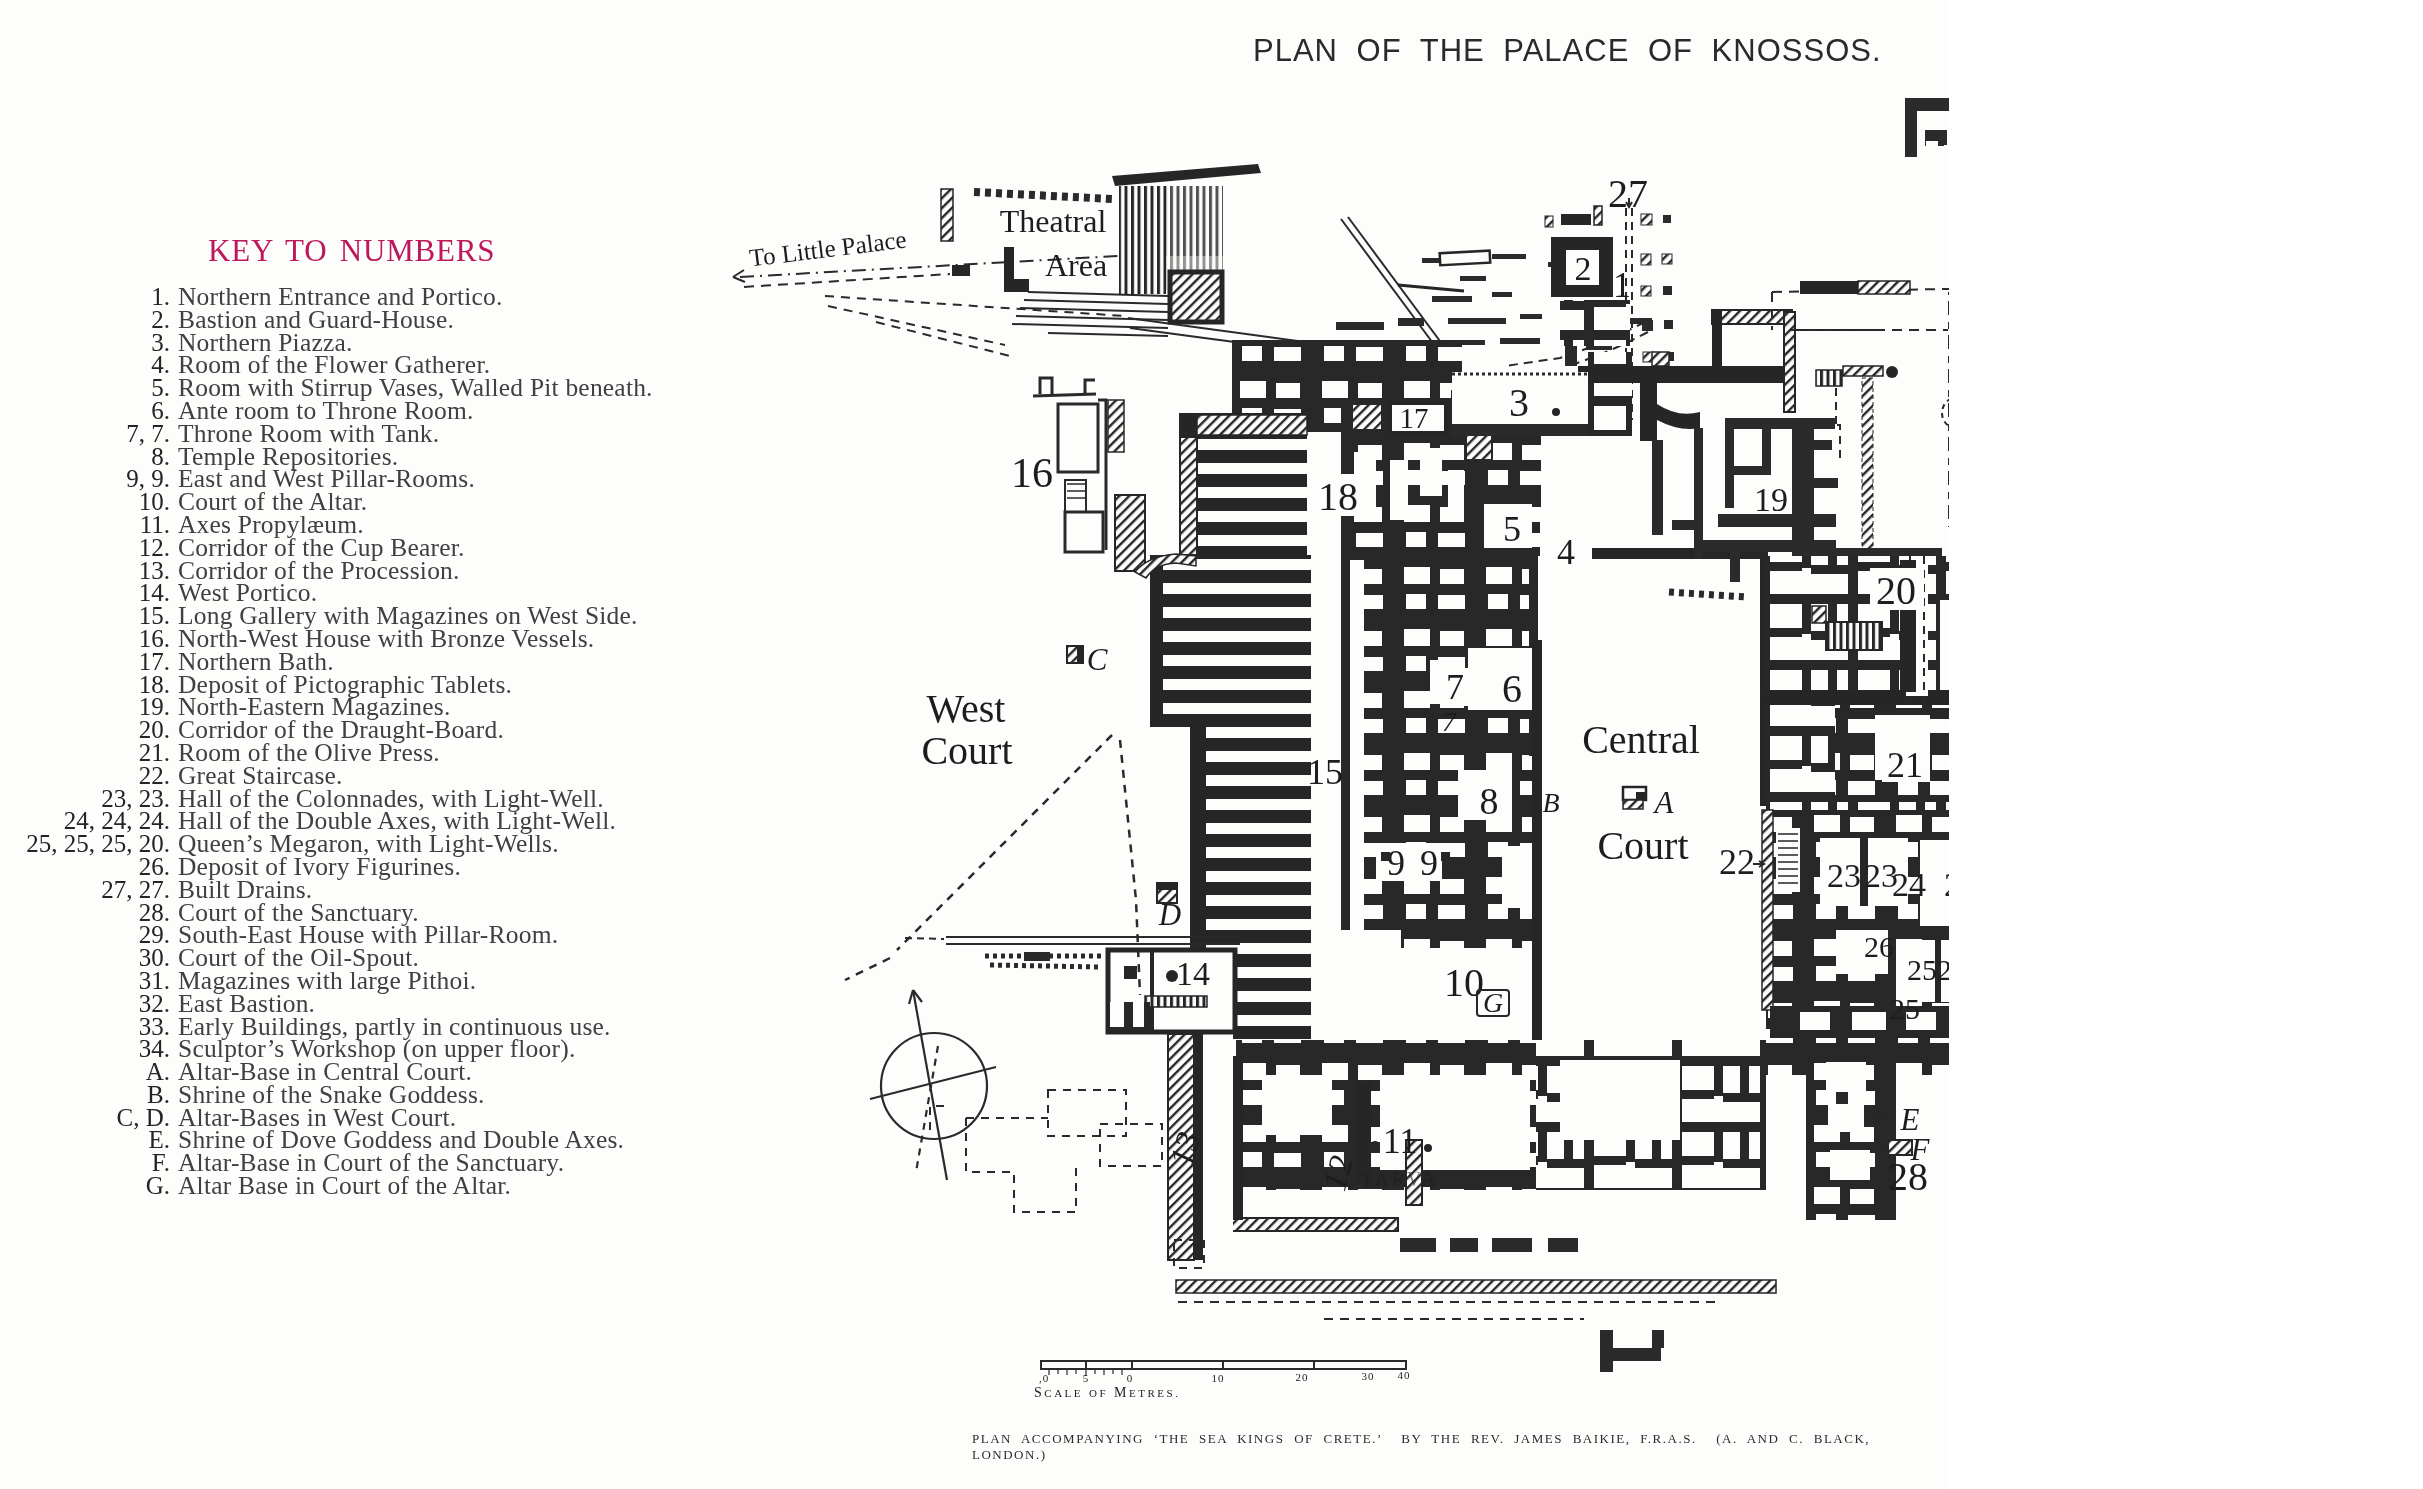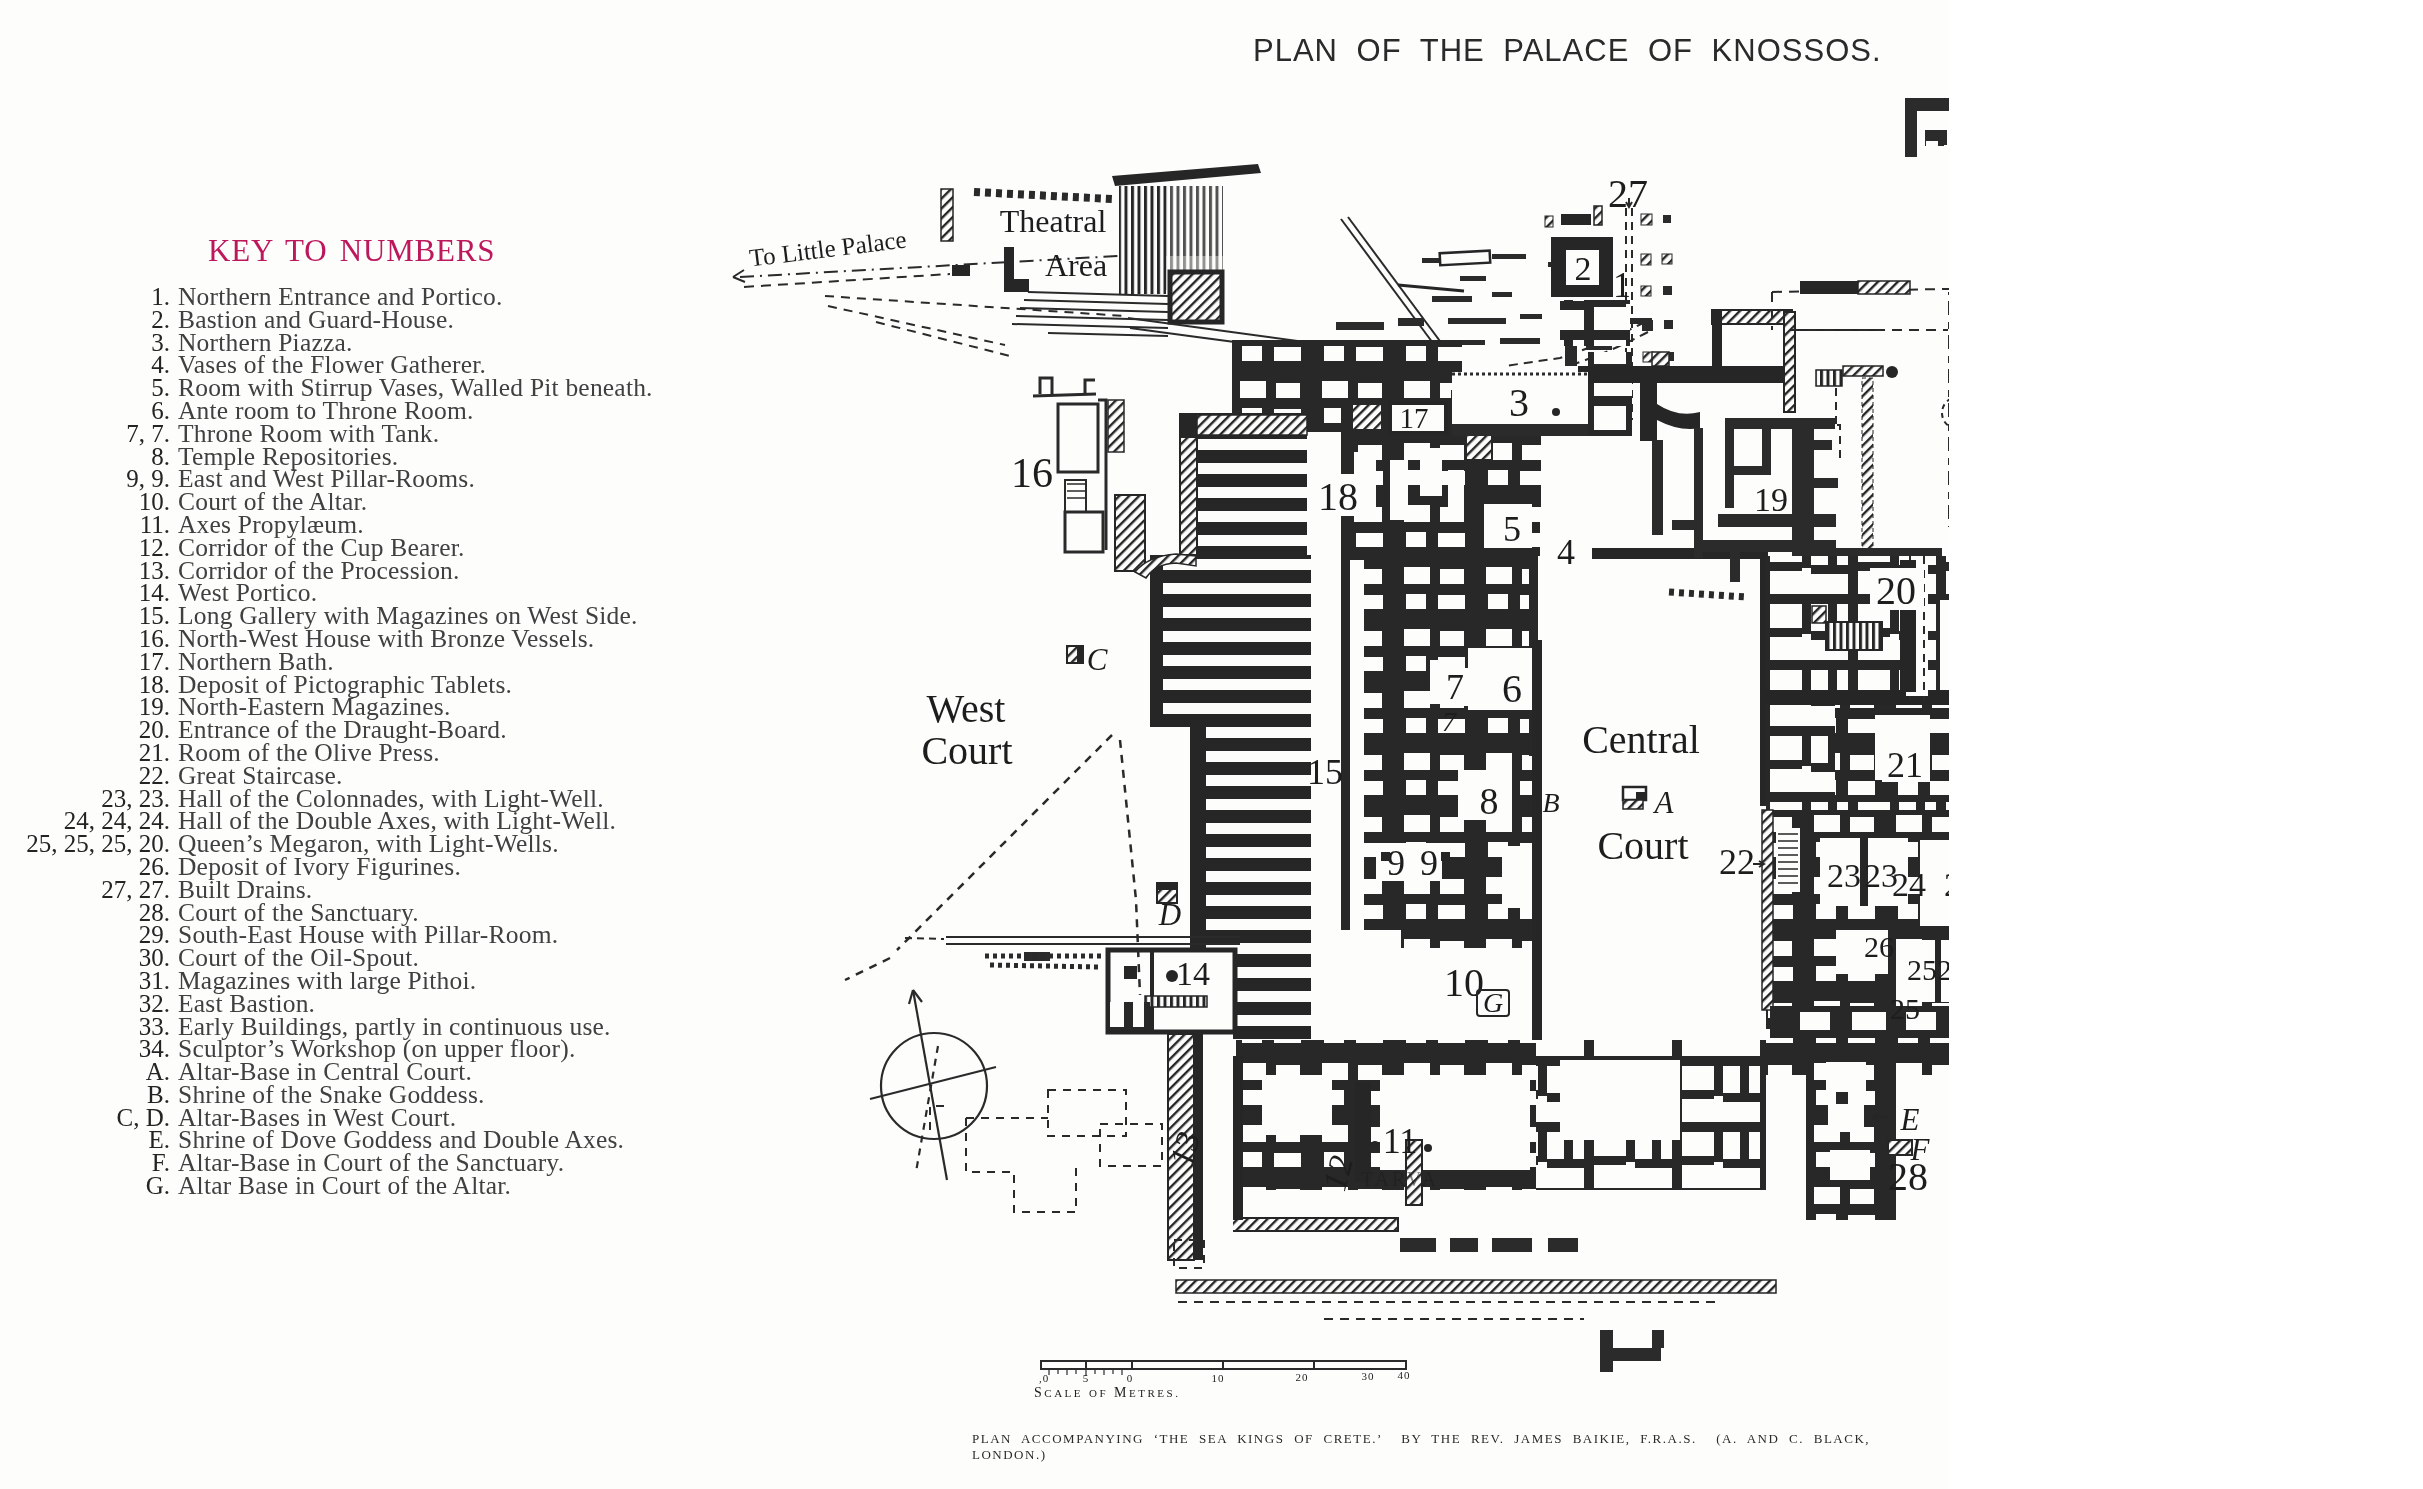--- a/index.html
+++ b/index.html
@@ -57,37 +57,37 @@
       <div>B.</div>
     <div>C, D.</div>
       <div>E.</div>
       <div>F.</div>
       <div>G.</div>
   </div>
   <div id="keytexts">
     <div>Northern Entrance and Portico.</div>
     <div>Bastion and Guard-House.</div>
     <div>Northern Piazza.</div>
-    <div>Vases of the Flower Gatherer.</div>
+    <div>Room of the Flower Gatherer.</div>
     <div>Room with Stirrup Vases, Walled Pit beneath.</div>
     <div>Ante room to Throne Room.</div>
     <div>Throne Room with Tank.</div>
     <div>Temple Repositories.</div>
     <div>East and West Pillar-Rooms.</div>
     <div>Court of the Altar.</div>
     <div>Axes Propylæum.</div>
     <div>Corridor of the Cup Bearer.</div>
     <div>Corridor of the Procession.</div>
     <div>West Portico.</div>
     <div>Long Gallery with Magazines on West Side.</div>
     <div>North-West House with Bronze Vessels.</div>
     <div>Northern Bath.</div>
     <div>Deposit of Pictographic Tablets.</div>
     <div>North-Eastern Magazines.</div>
-    <div>Entrance of the Draught-Board.</div>
+    <div>Corridor of the Draught-Board.</div>
     <div>Room of the Olive Press.</div>
     <div>Great Staircase.</div>
     <div>Hall of the Colonnades, with Light-Well.</div>
     <div>Hall of the Double Axes, with Light-Well.</div>
     <div>Queen’s Megaron, with Light-Wells.</div>
     <div>Deposit of Ivory Figurines.</div>
     <div>Built Drains.</div>
     <div>Court of the Sanctuary.</div>
     <div>South-East House with Pillar-Room.</div>
     <div>Court of the Oil-Spout.</div>

